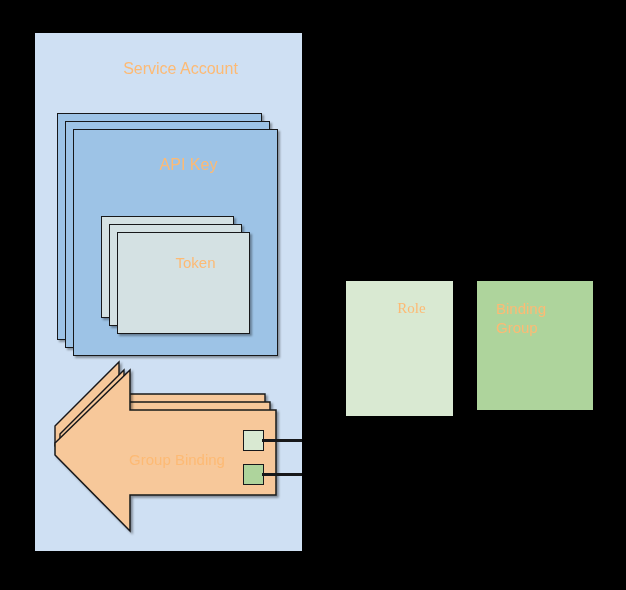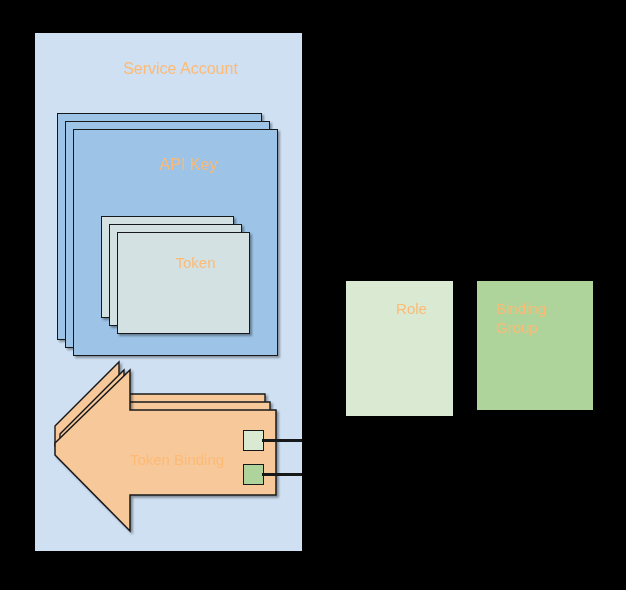--- a/index.html
+++ b/index.html
@@ -122,20 +122,21 @@
     left: 346px;
     top: 281px;
     width: 107px;
     height: 135px;
     background: #d9e9d2;
   }
   #role-label {
     left: 346px;
     top: 299px;
     width: 107px;
+    font-family: Liberation Serif, serif;
   }
   #resourcegroup-box {
     left: 477px;
     top: 281px;
     width: 116px;
     height: 129px;
     background: #aed49c;
   }
   #resourcegroup-label {
     left: 484px;
@@ -168,21 +169,21 @@
         <feDropShadow dx="2" dy="2" stdDeviation="1.2" flood-color="#000000" flood-opacity="0.38"></feDropShadow>
       </filter>
     </defs>
 
     <polygon points="55,426 119,362 119,394 265,394 265,478 119,478 119,510 55,446" fill="#f7c89a" stroke="#17181a" stroke-width="1.4" filter="url(#soft-shadow)"></polygon>
 
     <polygon points="60,434 124,370 124,402 270,402 270,486 124,486 124,518 60,454" fill="#f7c89a" stroke="#17181a" stroke-width="1.4" filter="url(#soft-shadow)"></polygon>
 
     <polygon points="55,443 130,370 130,410 276,410 276,495 130,495 130,531 55,455" fill="#f7c89a" stroke="#17181a" stroke-width="1.5" filter="url(#soft-shadow)"></polygon>
   </svg>
-  <div class="node-label" id="rolebinding-label">Token Binding</div>
+  <div class="node-label" id="rolebinding-label">Group Binding</div>
 
   <div class="connector-square" id="connector-square-role"></div>
   <div class="connector-square" id="connector-square-resourcegroup"></div>
 
   <div class="connector-line" id="connector-line-role"></div>
   <div class="connector-line" id="connector-line-resourcegroup"></div>
 
   <div class="flat-box" id="role-box"></div>
   <div class="node-label" id="role-label">Role</div>
 

